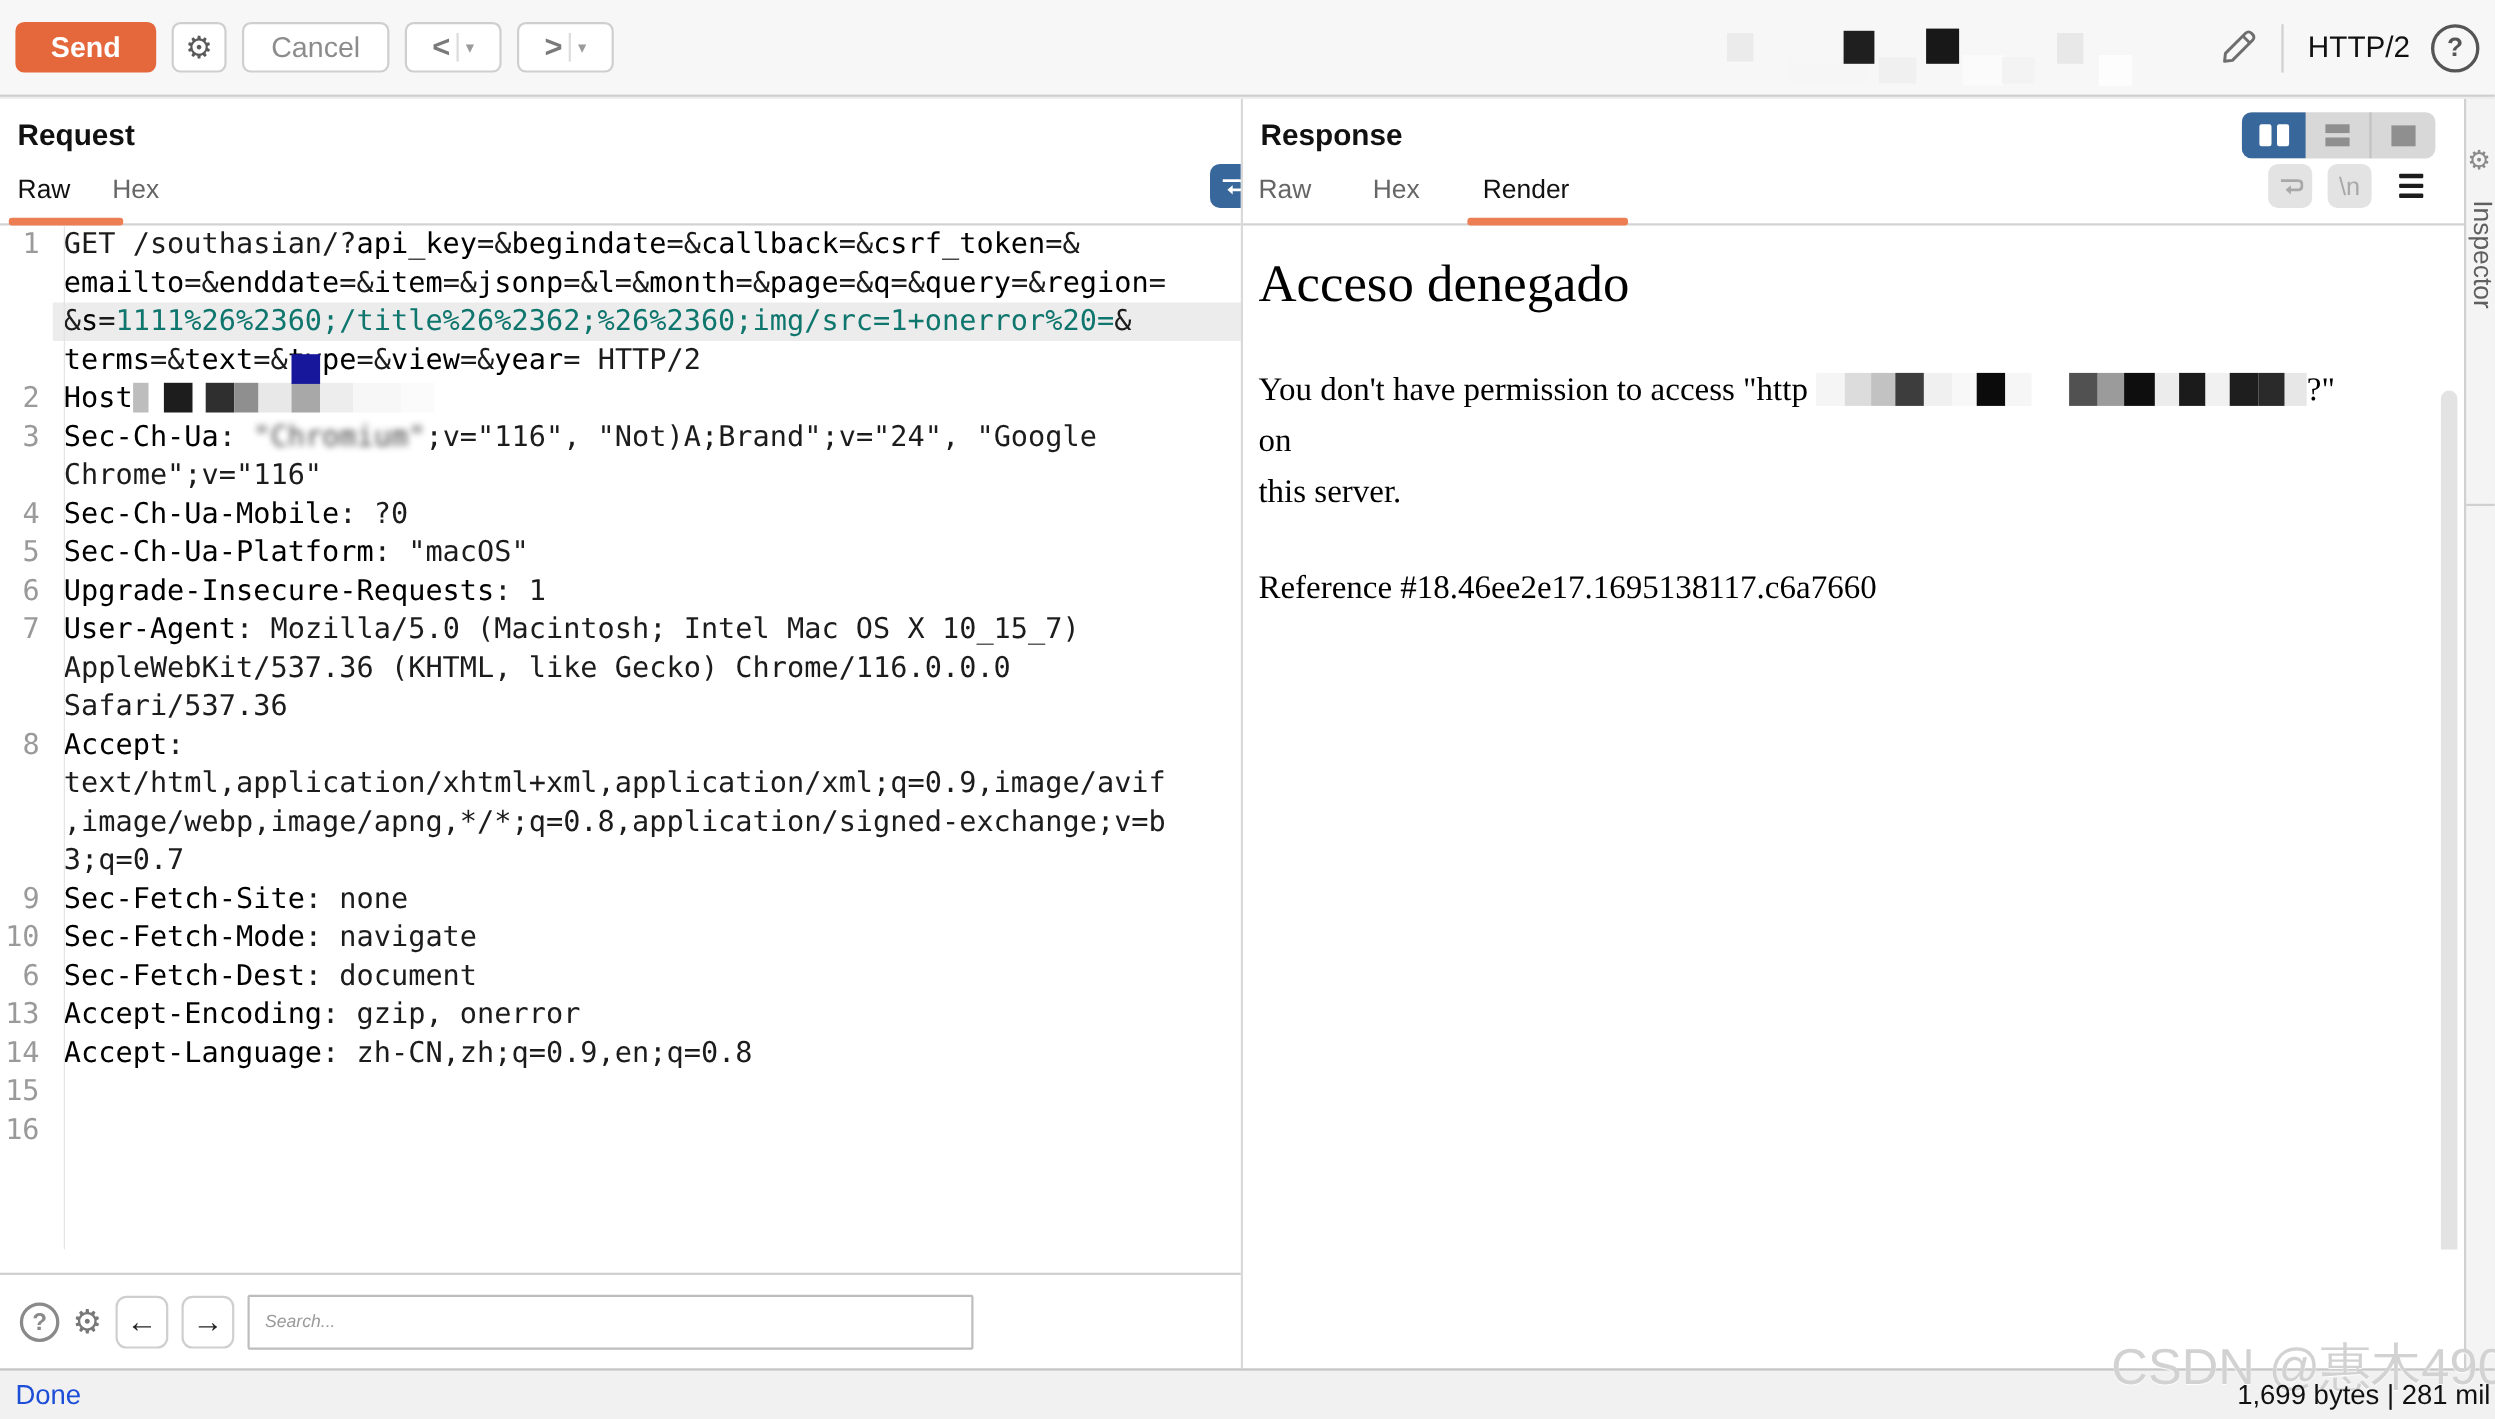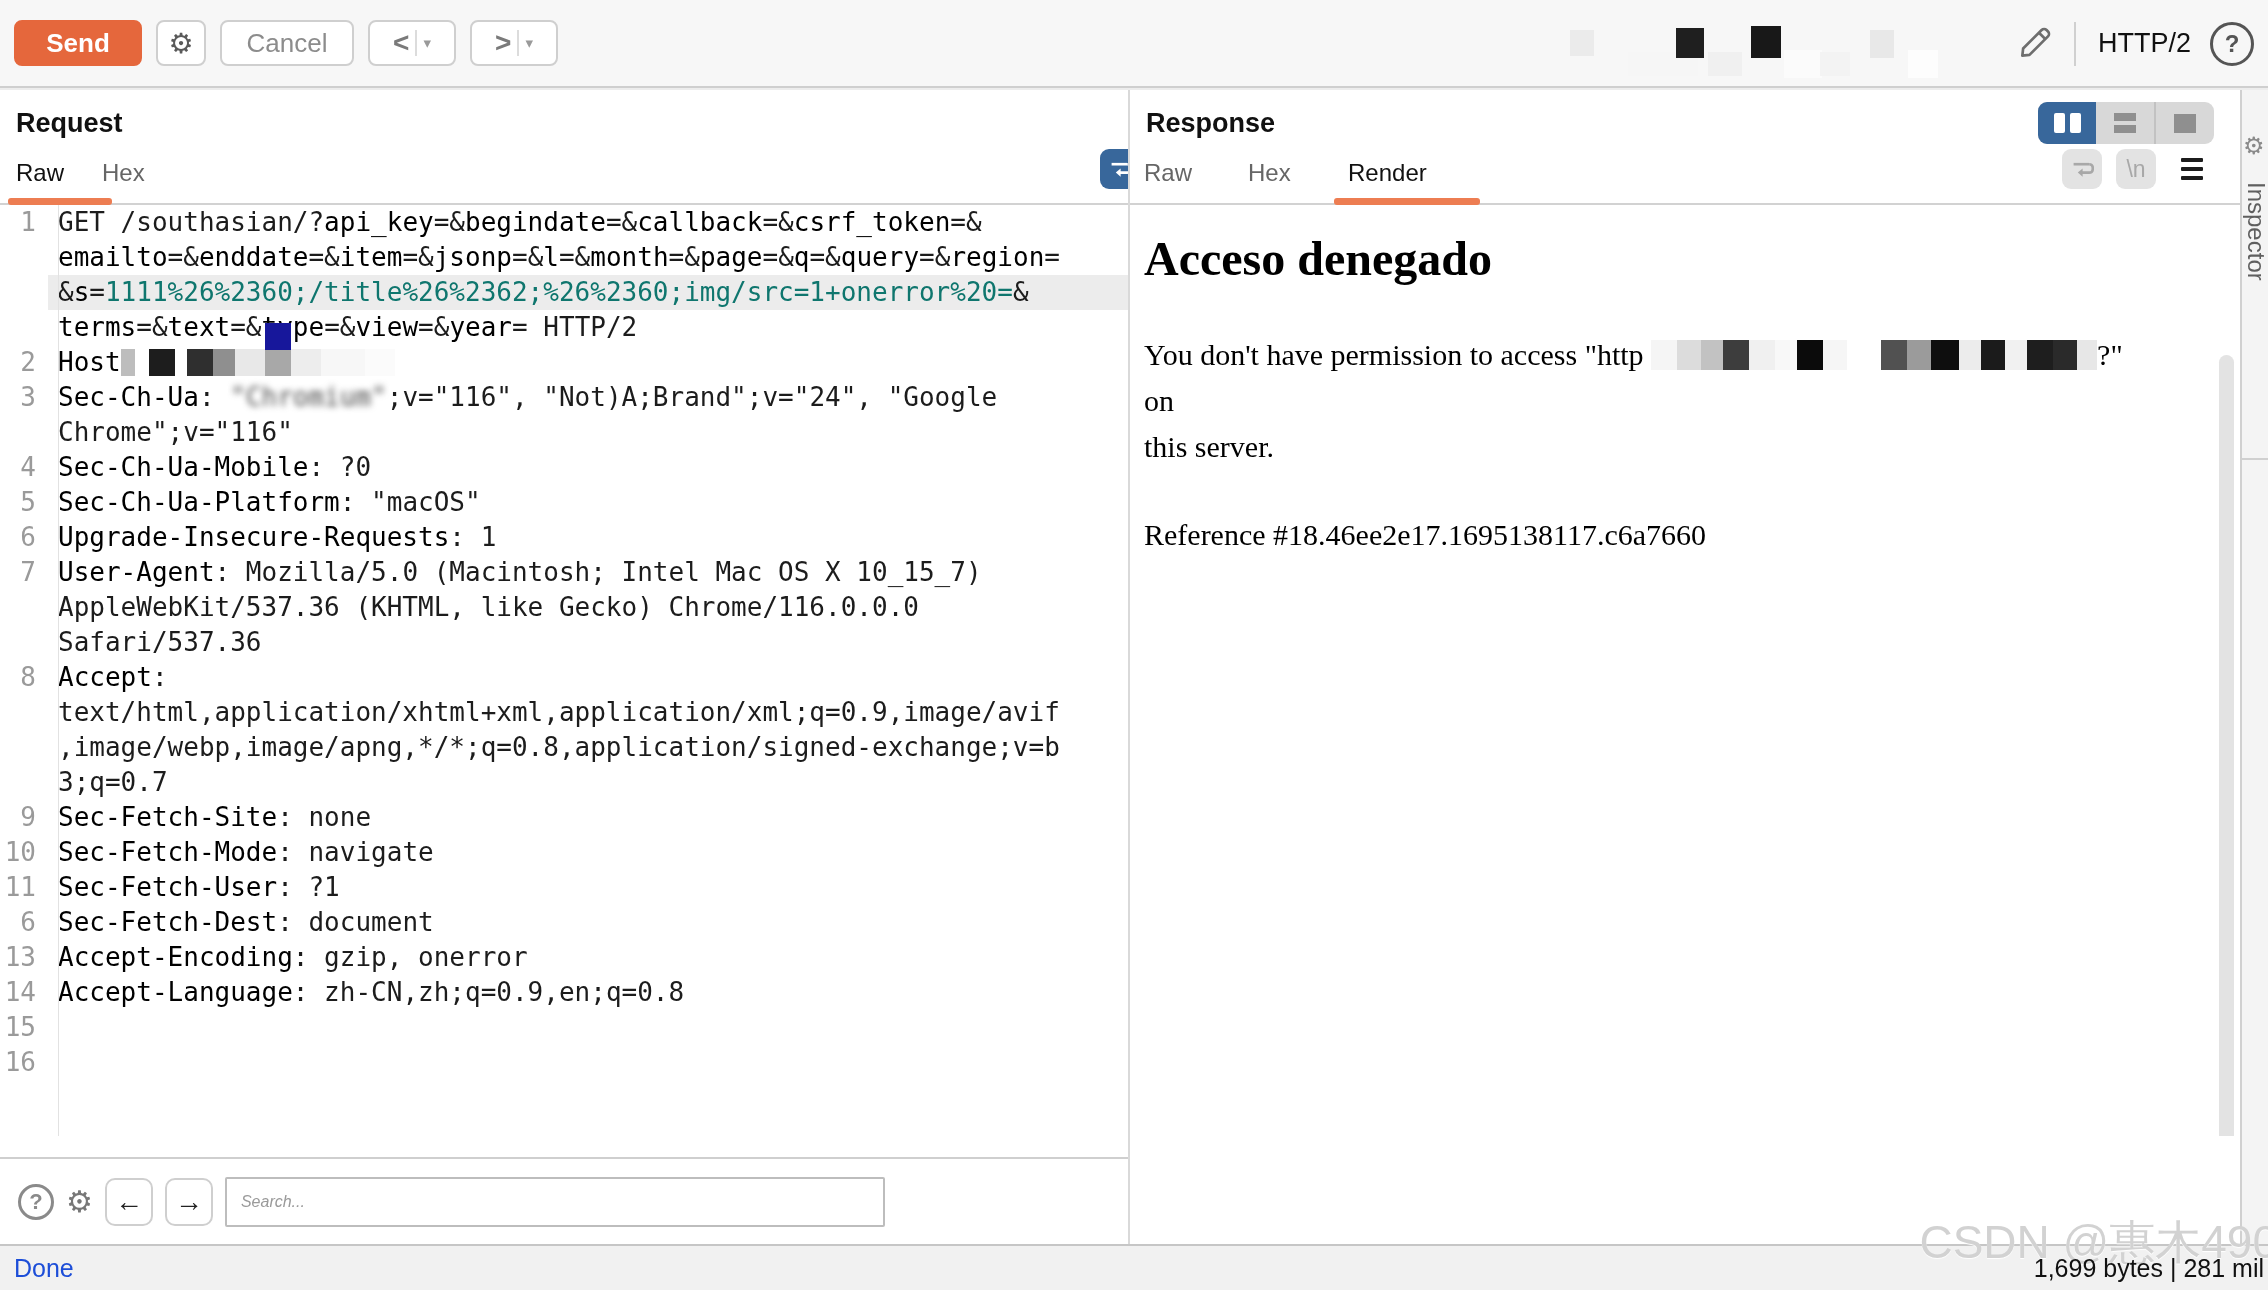--- a/index.html
+++ b/index.html
@@ -90,21 +90,21 @@
                  border-radius:9px; overflow:hidden; display:flex; background:#d8d8d8; }
   .seg { flex:1; display:flex; align-items:center; justify-content:center; gap:5px; }
   .seg-active { background:#38679b; }
   .seg-sep { width:2px; background:#c2c2c2; }
   .vbar { width:11px; height:20px; background:#fff; border-radius:2px; }
   .hbars { display:flex; flex-direction:column; gap:4px; }
   .hbars i { display:block; width:22px; height:8px; background:#8f8f8f; }
   .sq { width:22px; height:19px; background:#8f8f8f; }
   .render-area { position:relative; height:931px; overflow:hidden;
                  font-family:"Liberation Serif", serif; color:#000; padding:0 0 0 14px; }
-  .render-h1 { font-size:48px; font-weight:bold; margin-top:26px; }
+  .render-h1 { font-size:48px; font-weight:normal; margin-top:26px; }
   .render-p { font-size:30px; line-height:46px; margin-top:46px; width:1010px; }
   .render-ref { font-size:30px; margin-top:48px; }
   .rcell { display:inline-block; height:30px; vertical-align:-5px; }
   .v-scroll { position:absolute; right:6px; top:150px; width:15px; height:975px;
               background:#e3e3e3; border-radius:8px; }
 
   
   .inspector { position:absolute; left:2240px; top:90px; width:28px; height:1154px;
                background:#f4f4f4; border-left:2px solid #d0d0d0; }
   .inspector .gear-v { position:absolute; top:42px; left:1px; font-size:24px; color:#8a8a8a; }
@@ -263,24 +263,20 @@
       </div>
       <div class="code-row">
         <span class="ln">9</span>
         <span class="code"><span class="c-k">Sec-Fetch-Site</span><span class="c-p">: none</span></span>
       </div>
       <div class="code-row">
         <span class="ln">10</span>
         <span class="code"><span class="c-k">Sec-Fetch-Mode</span><span class="c-p">: navigate</span></span>
       </div>
       <div class="code-row">
-        <span class="ln">11</span>
-        <span class="code"><span class="c-k">Sec-Fetch-User</span><span class="c-p">: ?1</span></span>
-      </div>
-      <div class="code-row">
         <span class="ln">6</span>
         <span class="code"><span class="c-k">Sec-Fetch-Dest</span><span class="c-p">: document</span></span>
       </div>
       <div class="code-row">
         <span class="ln">13</span>
         <span class="code"><span class="c-k">Accept-Encoding</span><span class="c-p">: gzip, onerror</span></span>
       </div>
       <div class="code-row">
         <span class="ln">14</span>
         <span class="code"><span class="c-k">Accept-Language</span><span class="c-p">: zh-CN,zh;q=0.9,en;q=0.8</span></span>

